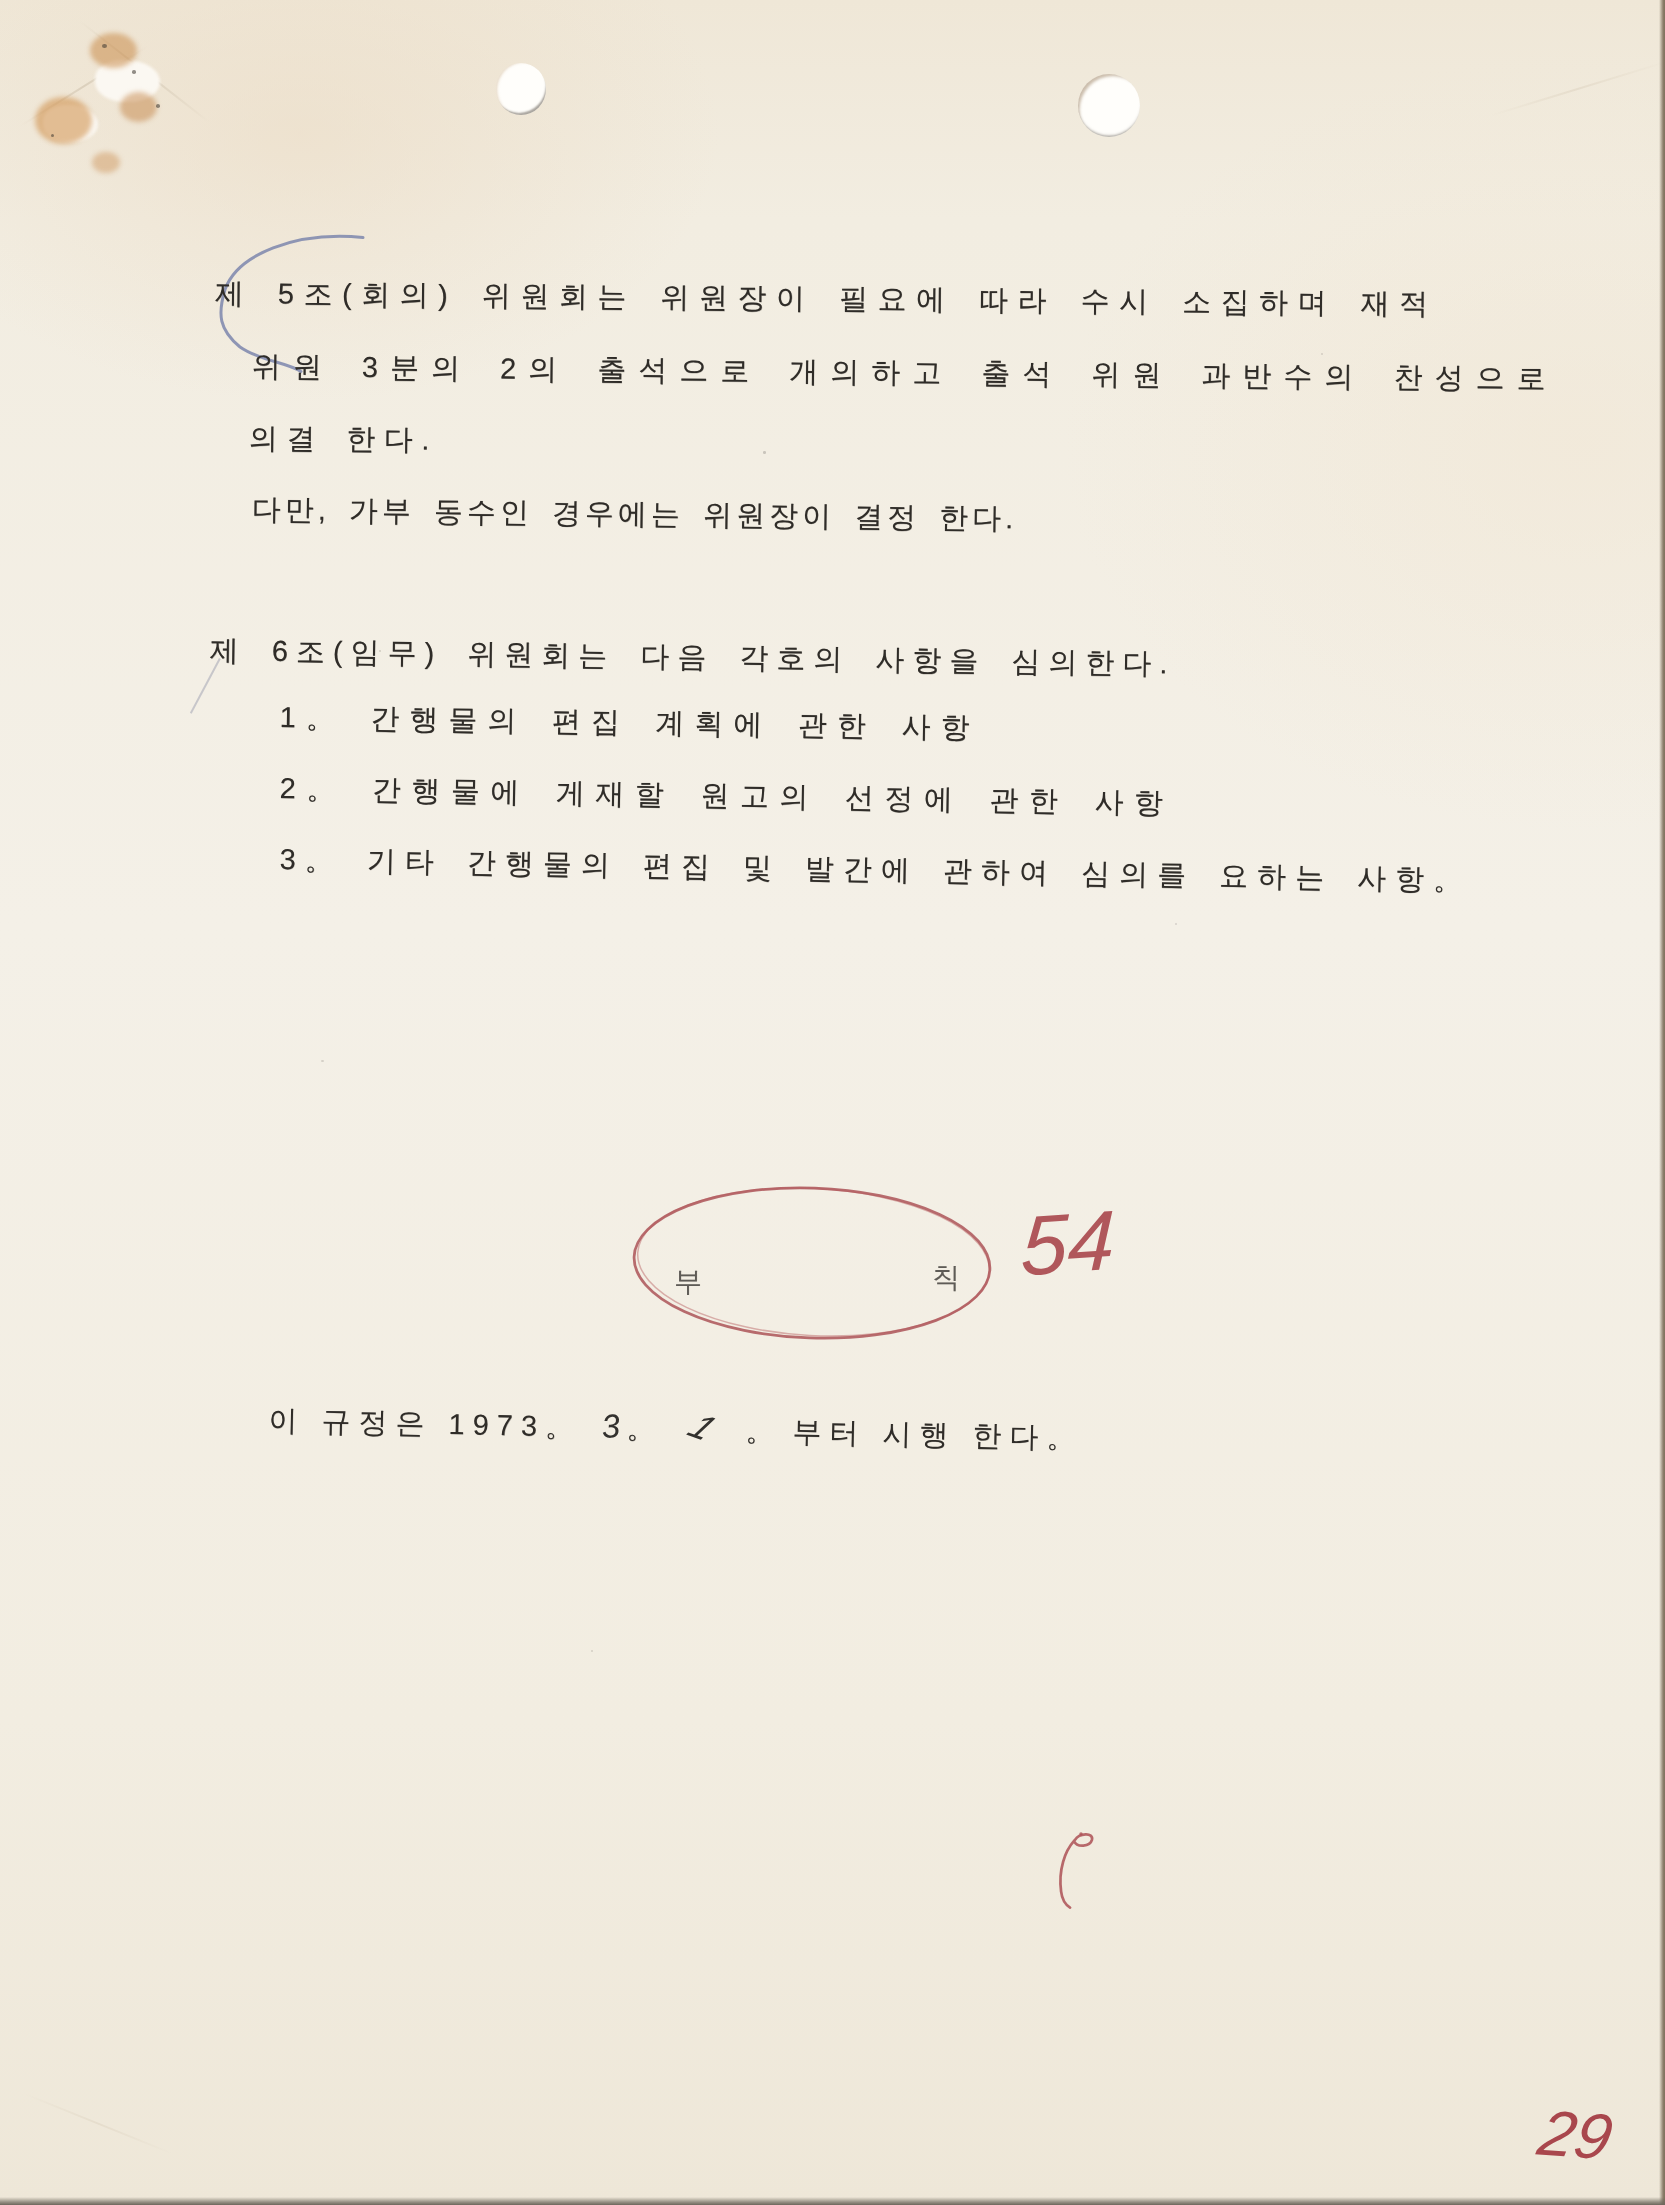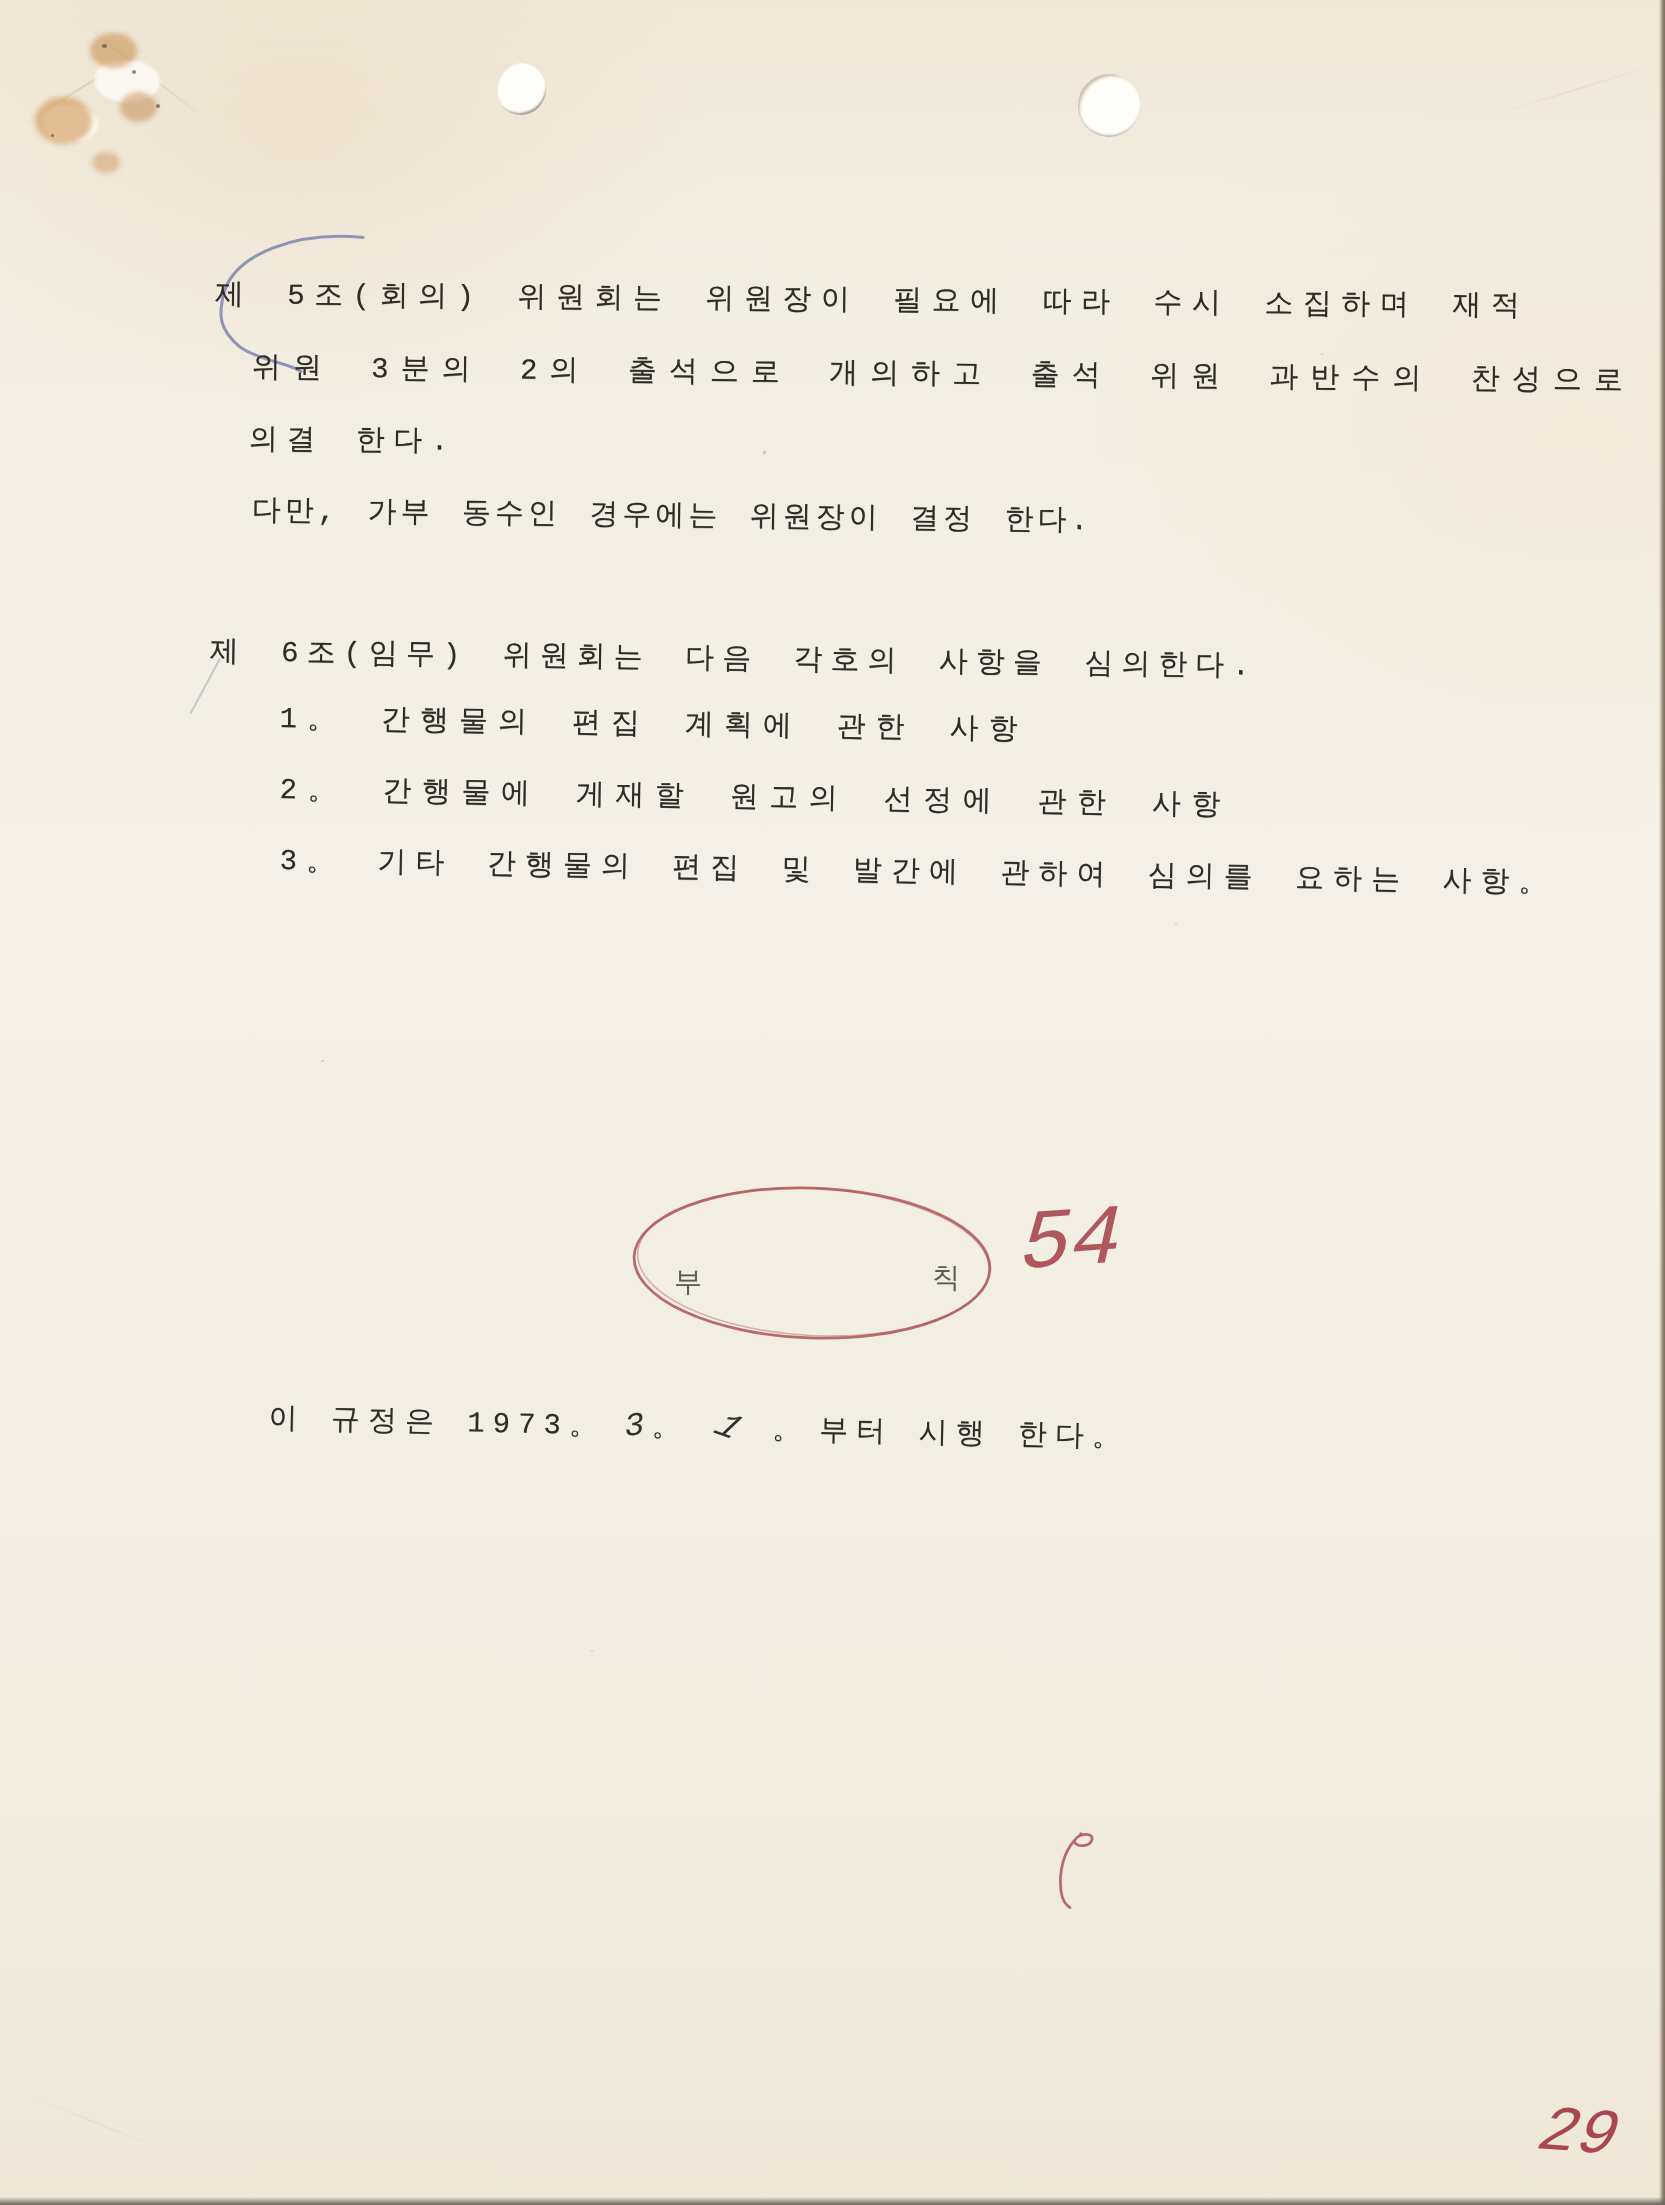--- a/index.html
+++ b/index.html
@@ -1,20 +1,20 @@
 <!DOCTYPE html>
 <html style="font-size:8px"><head>
 <meta charset="utf-8">
 <style>
   html,body{margin:0;padding:0;background:#e8e1d2;}
   .page{
     position:relative;
     width:1666px;height:2205px;
     overflow:hidden;
-    font-family:Liberation Mono, monospace;
+    font-family:Liberation Sans, sans-serif;
     background:
       radial-gradient(699px 450px at 18% 6%, rgba(235,219,196,.55), rgba(235,219,196,0) 60%),
       radial-gradient(799px 600px at 95% 20%, rgba(240,228,208,.45), rgba(240,228,208,0) 65%),
       linear-gradient(180deg,#efe7d7 0%,#f2ede1 10%,#f4f0e7 42%,#f2ede1 78%,#eee7d8 100%);
   }
   
   .tline{
     position:absolute;white-space:nowrap;
     font-size:29px;color:#2f2c28;
     text-shadow:0.3px 0.4px 0 rgba(47,44,40,.32), -0.1px -0.1px 0 rgba(47,44,40,.18);

